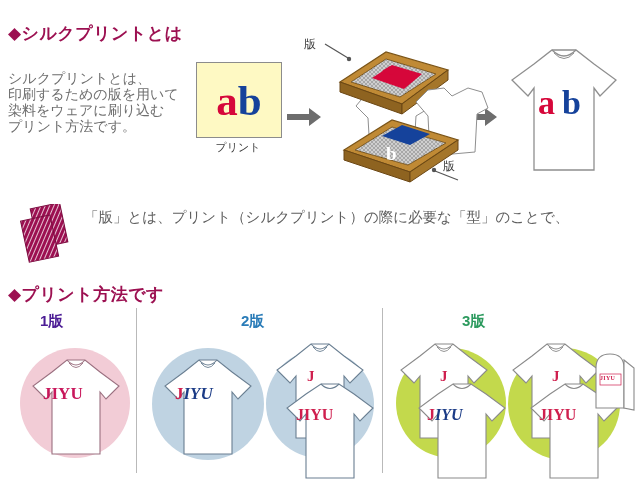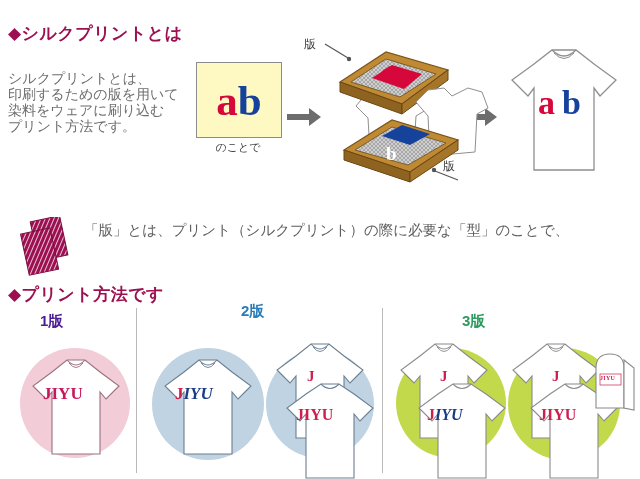--- a/index.html
+++ b/index.html
@@ -40,32 +40,32 @@
 
   
   .arrow{position:absolute;}
 
   
   .callout{position:absolute;font-size:12px;color:#3d3d3d;}
   #callout-top{left:304px;top:36px;}
   #callout-bottom{left:443px;top:158px;}
 
   
-  #band{position:absolute;left:0;top:209px;width:640px;height:76px;}
+  #band{position:absolute;left:0;top:196px;width:640px;height:76px;}
   #band-text{
     position:absolute;left:84px;top:8px;width:552px;
     font-size:14.5px;line-height:27px;color:#5d5d5d;white-space:pre-line;
   }
 
   
   .panel-label{
     position:absolute;font-weight:bold;font-size:15px;white-space:nowrap;
   }
   #lbl1{left:40px;top:312px;color:#4c1d95;}
-  #lbl2{left:241px;top:302px;color:#2a7cb8;}
+  #lbl2{left:241px;top:312px;color:#2a7cb8;}
   #lbl3{left:462px;top:312px;color:#2c9a5e;}
 
   .divider{position:absolute;width:1px;background:#b9b9b9;}
   #div1{left:136px;top:308px;height:165px;}
   #div2{left:382px;top:308px;height:165px;}
 
   .blob{position:absolute;border-radius:50%;}
   .blob.pink{background:#f2ccd6;}
   .blob.blue{background:#bfd3e2;}
   .blob.green{background:#c3d94c;}
@@ -91,21 +91,21 @@
   <div id="intro">シルクプリントとは、
 印刷するための版を用いて
 染料をウェアに刷り込む
 プリント方法です。</div>
 
   <div id="design-box">
     <div class="ab">
       <span class="a">a</span><span class="b">b</span>
     </div>
   </div>
-  <div id="design-caption">のことで</div>
+  <div id="design-caption">プリント</div>
 
   <div class="arrow" style="left:287px;top:108px;">
     <svg width="34" height="18" viewBox="0 0 34 18">
       <path d="M0 6 H22 V0 L34 9 L22 18 V12 H0 Z" fill="#6d6d6d"></path>
     </svg>
   </div>
 
   <div class="arrow" style="left:463px;top:108px;">
     <svg width="34" height="18" viewBox="0 0 34 18">
       <path d="M0 6 H22 V0 L34 9 L22 18 V12 H0 Z" fill="#6d6d6d"></path>

